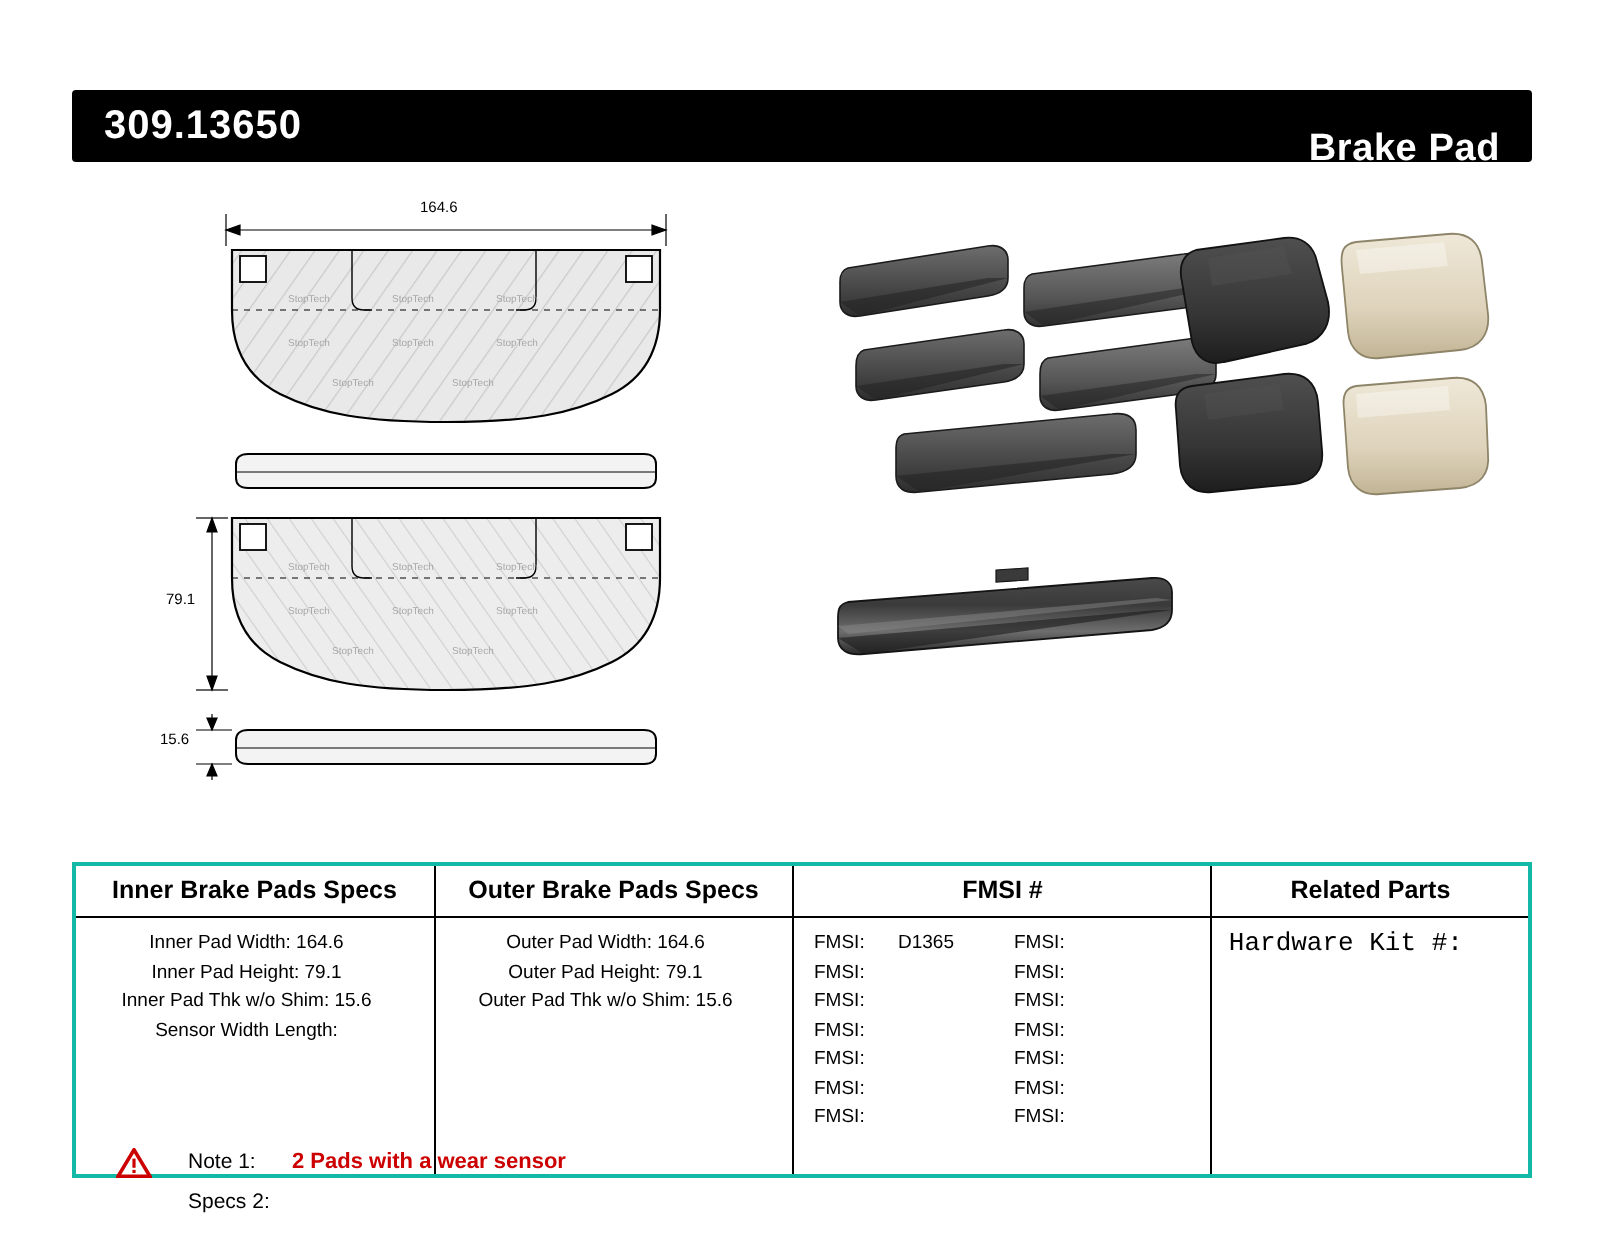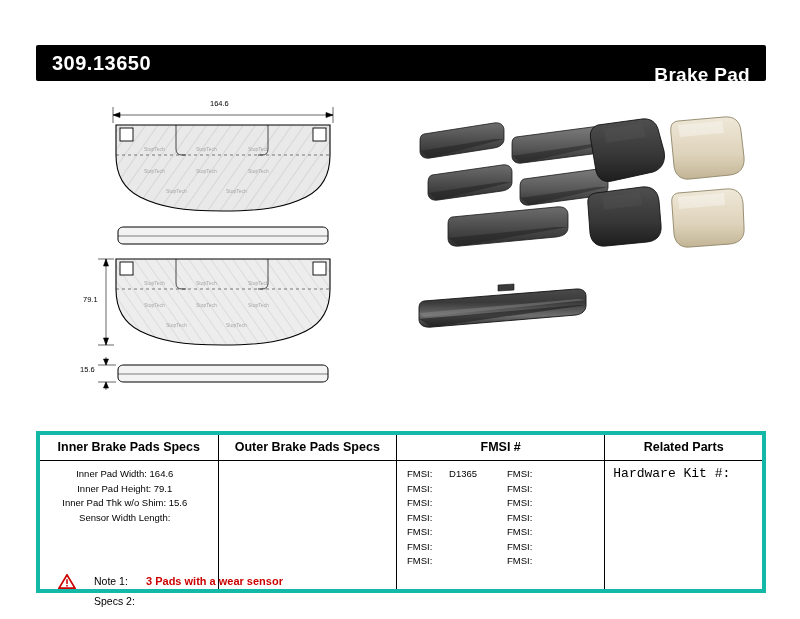--- a/index.html
+++ b/index.html
@@ -69,21 +69,21 @@
     font-family: "Liberation Sans", sans-serif;
     color: #000;
   }
 
   
   .spec-table {
     position: absolute;
     left: 36px;
     top: 408px;
     width: 730px;
-    border: 4px solid #14b8a6;
+    border: 2px solid #14b8a6;
     box-sizing: border-box;
     display: flex;
   }
   .spec-col {
     box-sizing: border-box;
     border-right: 1px solid #000;
   }
   .spec-col:last-child { border-right: none; }
   .col-inner { width: 180px; }
   .col-outer { width: 180px; }
@@ -377,20 +377,25 @@
       <div class="spec-body">
         <div class="spec-row row-right">Inner Pad Width: 164.6</div>
         <div class="spec-row row-right">Inner Pad Height: 79.1</div>
         <div class="spec-row row-right">Inner Pad Thk w/o Shim: 15.6</div>
         <div class="spec-row row-right">Sensor Width Length:</div>
       </div>
     </div>
 
     <div class="spec-col col-outer">
       <div class="spec-head">Outer Brake Pads Specs</div>
+      <div class="spec-body">
+        <div class="spec-row row-right">Outer Pad Width: 164.6</div>
+        <div class="spec-row row-right">Outer Pad Height: 79.1</div>
+        <div class="spec-row row-right">Outer Pad Thk w/o Shim: 15.6</div>
+      </div>
     </div>
 
     <div class="spec-col col-fmsi">
       <div class="spec-head">FMSI #</div>
       <div class="spec-body">
         <div class="fmsi-row">
           <span class="fmsi-label">FMSI:</span>
           <span class="fmsi-val">D1365</span>
           <span class="fmsi-label2">FMSI:</span>
         </div>
@@ -436,21 +441,21 @@
   </div>
 
   <div class="notes">
     <div class="note-line">
       <svg class="warn-icon" viewBox="0 0 20 17">
         <path d="M10,1 L19,16 L1,16 Z" fill="#ffffff" stroke="#cc0000" stroke-width="2"></path>
         <rect x="9.1" y="6" width="1.8" height="5.2" fill="#cc0000"></rect>
         <rect x="9.1" y="12.4" width="1.8" height="1.8" fill="#cc0000"></rect>
       </svg>
       <span class="note-label">Note 1:</span>
-      <span class="note-value">3 Pads with a wear sensor</span>
+      <span class="note-value">2 Pads with a wear sensor</span>
     </div>
     <div class="note-line">
       <span class="note-label">Specs 2:</span>
       <span class="note-value"></span>
     </div>
   </div>
 
 </div>
 
 </body></html>

